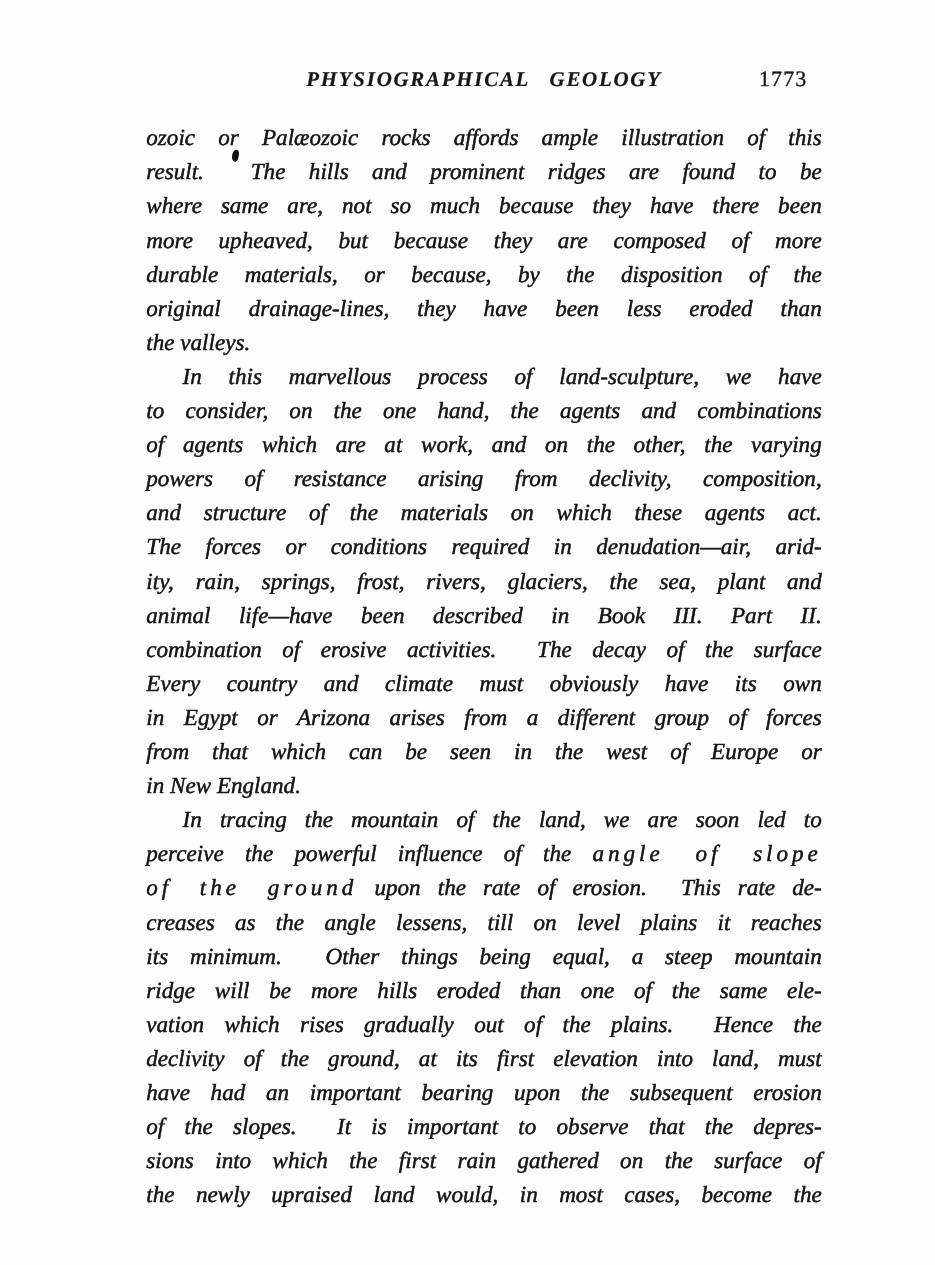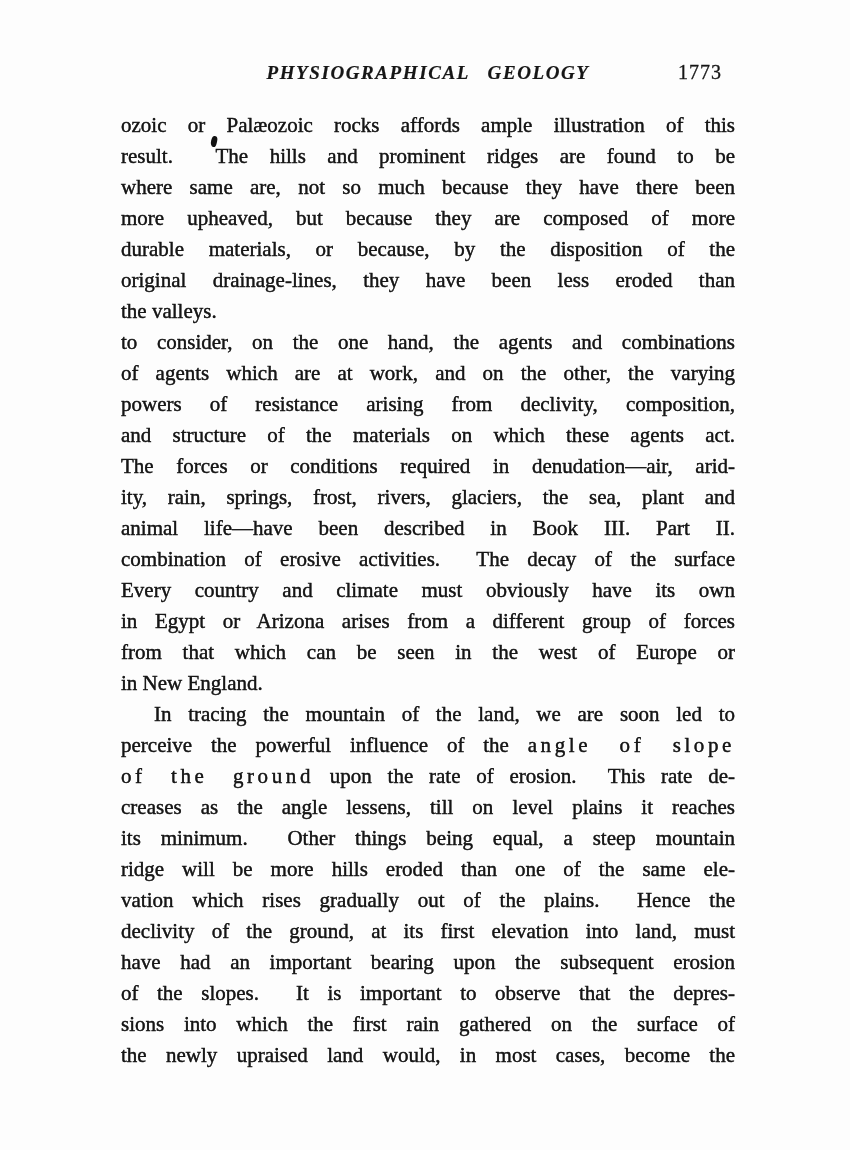--- a/index.html
+++ b/index.html
@@ -13,21 +13,21 @@
     height: 1150px;
     margin: 0 auto;
     background: #fdfdfd;
     font-family: "Liberation Serif", serif;
     color: #161616;
     overflow: hidden;
     box-sizing: border-box;
   }
   .content {
     position: absolute;
-    left: 121px;
+    left: 133px;
     top: 62px;
     width: 614px;
   }
   .running-header {
     position: relative;
     height: 28px;
     margin-bottom: 20px;
   }
   .running-title {
     display: block;
@@ -52,20 +52,21 @@
     font-size: 21px;
     line-height: 31px;
   }
   .line {
     height: 31px;
     text-align: justify;
     text-align-last: justify;
     white-space: normal;
     -webkit-text-stroke: 0.35px #1a1a1a;
     text-shadow: 0 0 0.5px rgba(20,20,20,0.55);
+    font-style: italic;
   }
   .line.indent {
     text-indent: 33px;
   }
   .line.endline {
     text-align-last: left;
   }
   .spaced {
     letter-spacing: 3.6px;
     word-spacing: 6px;
@@ -92,20 +93,21 @@
       <span class="page-number">1773</span>
     </div>
     <div class="body-text">
         <div class="line"><span>ozoic or Palæozoic rocks affords ample illustration of this</span></div>
         <div class="line"><span>result.&nbsp; The hills and prominent ridges are found to be</span></div>
         <div class="line"><span>where same are, not so much because they have there been</span></div>
         <div class="line"><span>more upheaved, but because they are composed of more</span></div>
         <div class="line"><span>durable materials, or because, by the disposition of the</span></div>
         <div class="line"><span>original drainage-lines, they have been less eroded than</span></div>
         <div class="line endline"><span>the valleys.</span></div>
+        <div class="line indent"><span>In this marvellous process of land-sculpture, we have</span></div>
         <div class="line"><span>to consider, on the one hand, the agents and combinations</span></div>
         <div class="line"><span>of agents which are at work, and on the other, the varying</span></div>
         <div class="line"><span>powers of resistance arising from declivity, composition,</span></div>
         <div class="line"><span>and structure of the materials on which these agents act.</span></div>
         <div class="line"><span>The forces or conditions required in denudation—air, arid-</span></div>
         <div class="line"><span>ity, rain, springs, frost, rivers, glaciers, the sea, plant and</span></div>
         <div class="line"><span>animal life—have been described in Book III. Part II.</span></div>
         <div class="line"><span>combination of erosive activities.&nbsp; The decay of the surface</span></div>
         <div class="line"><span>Every country and climate must obviously have its own</span></div>
         <div class="line"><span>in Egypt or Arizona arises from a different group of forces</span></div>

